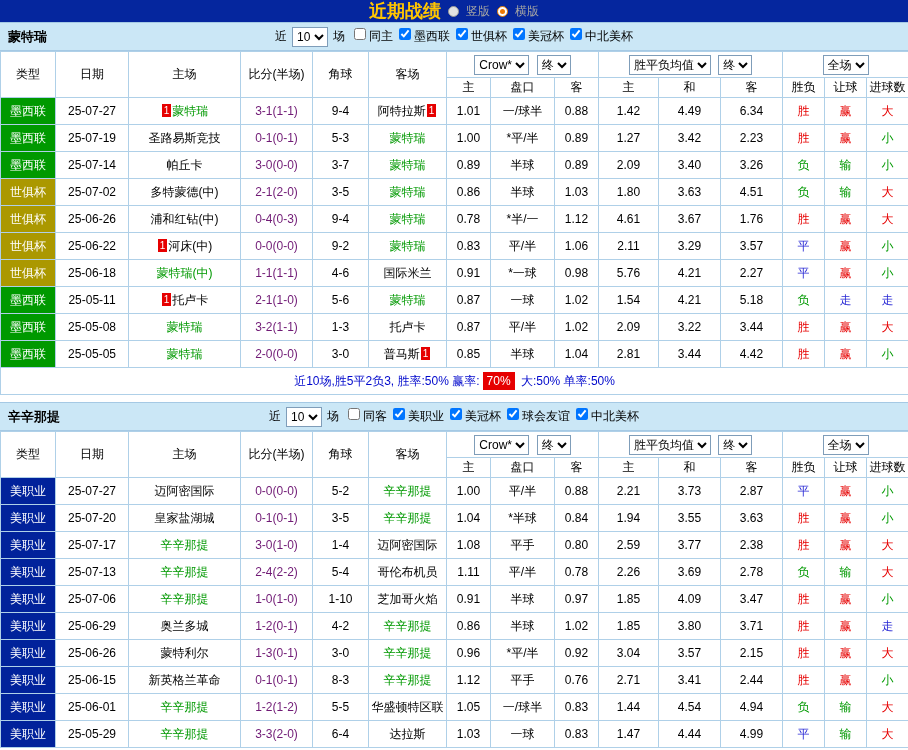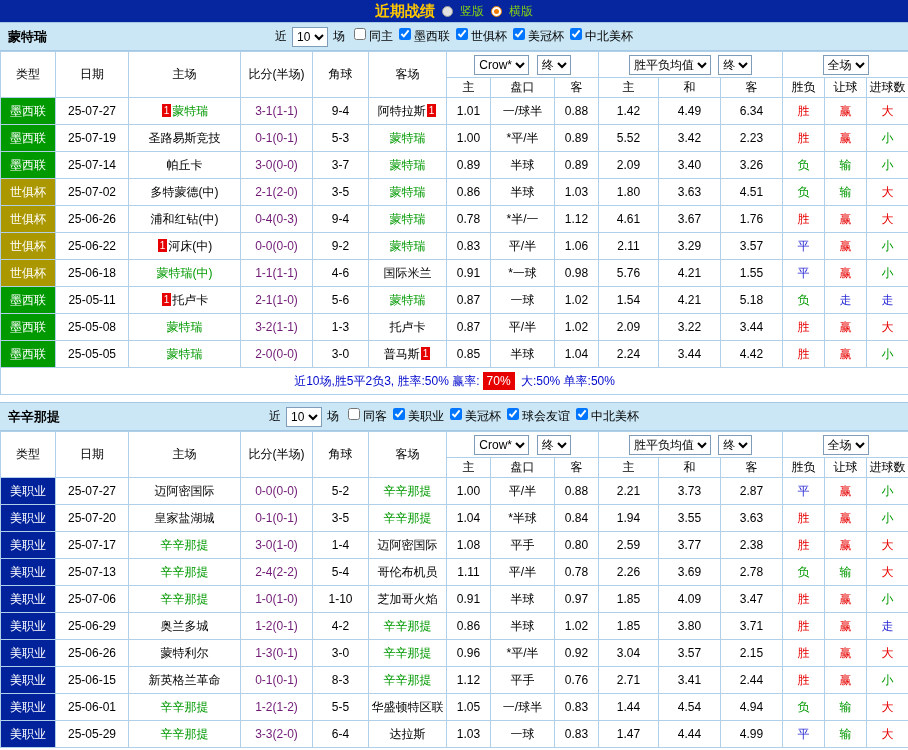--- a/index.html
+++ b/index.html
@@ -7,31 +7,31 @@
   body {
     width:908px; height:750px; overflow:hidden;
     font-family:"Liberation Sans","DejaVu Sans",sans-serif;
     font-size:12px; color:#000;
   }
   
   .topbar {
     height:22px; background:#05269E; color:#fff;
     display:flex; align-items:center; justify-content:center; gap:7px;
   }
-  .topbar .title { color:#FFC600; font-weight:bold; font-size:15px; }
+  .topbar .title { color:#FFC600; font-weight:bold; font-size:18px; }
   .radio {
     width:11px; height:11px; border-radius:50%; display:inline-block;
     background:#E2E2E2; border:1px solid #9a9a9a; vertical-align:-2px; cursor:pointer;
   }
   .radio.sel { background:#fff; border-color:#E07800; }
   .radio.sel::after {
     content:""; display:block; width:5px; height:5px; margin:2px auto;
     border-radius:50%; background:#F07800;
   }
-  .radio-label { color:#84cc16; }
+  .radio-label { color:#a3a3a3; }
   
   .section { width:908px; }
   #sections-mount .section + .section { margin-top:7px; }
   .section-title {
     height:29px; background:#CBE7F6;
     border-top:1px solid #A5C9E4; border-bottom:1px solid #A5C9E4;
     display:flex; align-items:center; position:relative;
   }
   .team-name { position:absolute; left:8px; font-weight:bold; font-size:13px; }
   .title-controls { margin:0 auto; display:flex; align-items:center; gap:3px; }
@@ -180,21 +180,21 @@
   <tr class="match-row">
     <td class="league" style="background: rgb(0, 153, 0);">墨西联</td>
     <td>25-07-19</td>
     <td><span>圣路易斯竞技</span></td>
     <td class="score">0-1(0-1)</td>
     <td>5-3</td>
     <td><span class="focal">蒙特瑞</span></td>
     <td>1.00</td>
     <td>*平/半</td>
     <td>0.89</td>
-    <td>5.52</td>
+    <td>1.27</td>
     <td>3.42</td>
     <td>2.23</td>
     <td style="color: rgb(230, 0, 0);">胜</td>
     <td style="color: rgb(230, 0, 0);">赢</td>
     <td style="color: rgb(0, 153, 0);">小</td>
   </tr>
 
   <tr class="match-row">
     <td class="league" style="background: rgb(0, 153, 0);">墨西联</td>
     <td>25-07-14</td>
@@ -272,21 +272,21 @@
     <td>25-06-18</td>
     <td><span class="focal">蒙特瑞(中)</span></td>
     <td class="score">1-1(1-1)</td>
     <td>4-6</td>
     <td><span>国际米兰</span></td>
     <td>0.91</td>
     <td>*一球</td>
     <td>0.98</td>
     <td>5.76</td>
     <td>4.21</td>
-    <td>1.55</td>
+    <td>2.27</td>
     <td style="color: rgb(43, 43, 213);">平</td>
     <td style="color: rgb(230, 0, 0);">赢</td>
     <td style="color: rgb(0, 153, 0);">小</td>
   </tr>
 
   <tr class="match-row">
     <td class="league" style="background: rgb(0, 153, 0);">墨西联</td>
     <td>25-05-11</td>
     <td><span class="rank">1</span><span>托卢卡</span></td>
     <td class="score">2-1(1-0)</td>
@@ -324,21 +324,21 @@
   <tr class="match-row">
     <td class="league" style="background: rgb(0, 153, 0);">墨西联</td>
     <td>25-05-05</td>
     <td><span class="focal">蒙特瑞</span></td>
     <td class="score">2-0(0-0)</td>
     <td>3-0</td>
     <td><span>普马斯</span><span class="rank">1</span></td>
     <td>0.85</td>
     <td>半球</td>
     <td>1.04</td>
-    <td>2.24</td>
+    <td>2.81</td>
     <td>3.44</td>
     <td>4.42</td>
     <td style="color: rgb(230, 0, 0);">胜</td>
     <td style="color: rgb(230, 0, 0);">赢</td>
     <td style="color: rgb(0, 153, 0);">小</td>
   </tr>
 </tbody>
       <tbody class="summary-part">
         <tr>
           <td colspan="15"><span>近10场,胜5平2负3, 胜率:50% 赢率:</span><span class="hl">70%</span><span> 大:50% 单率:50%</span></td>

